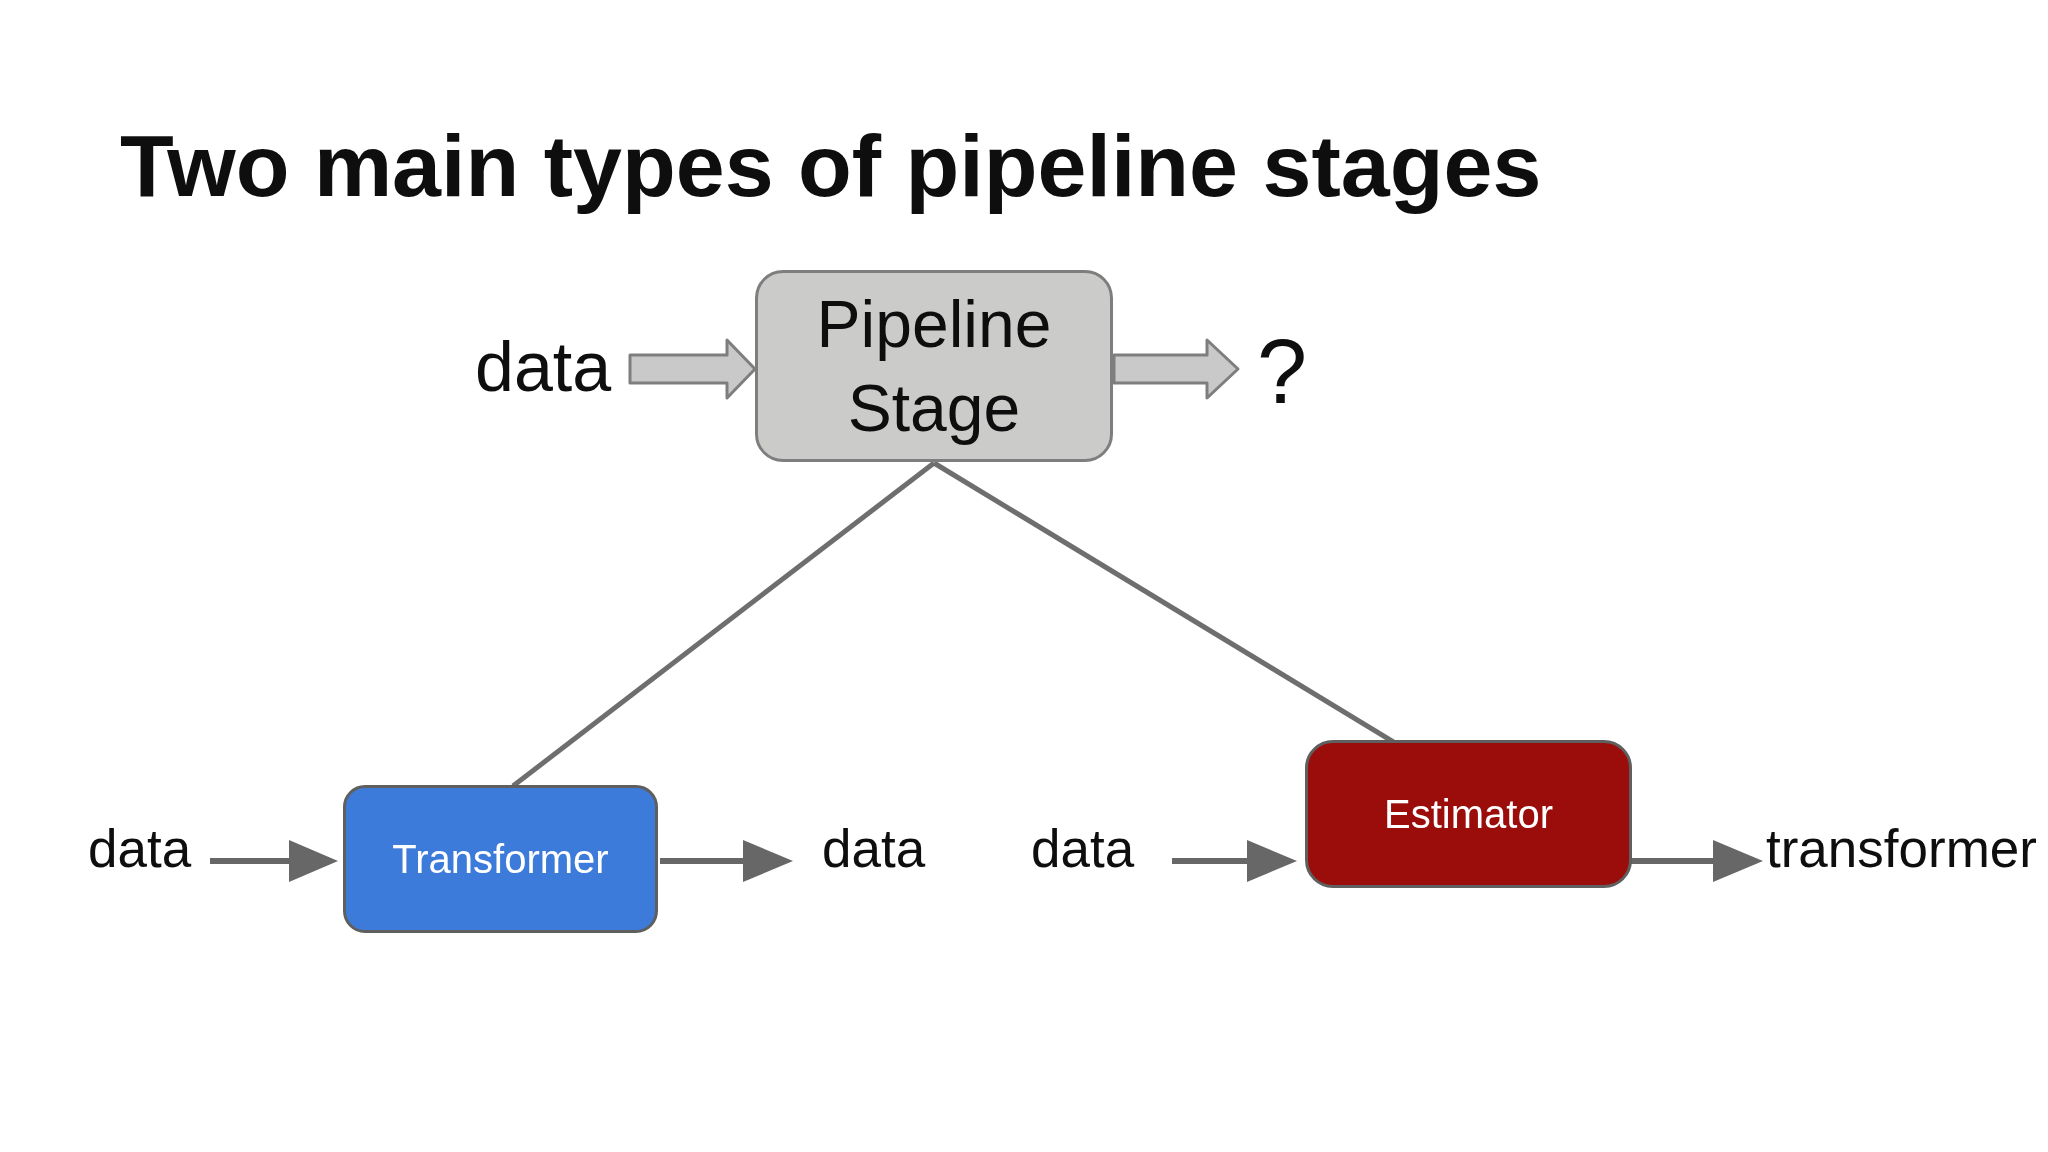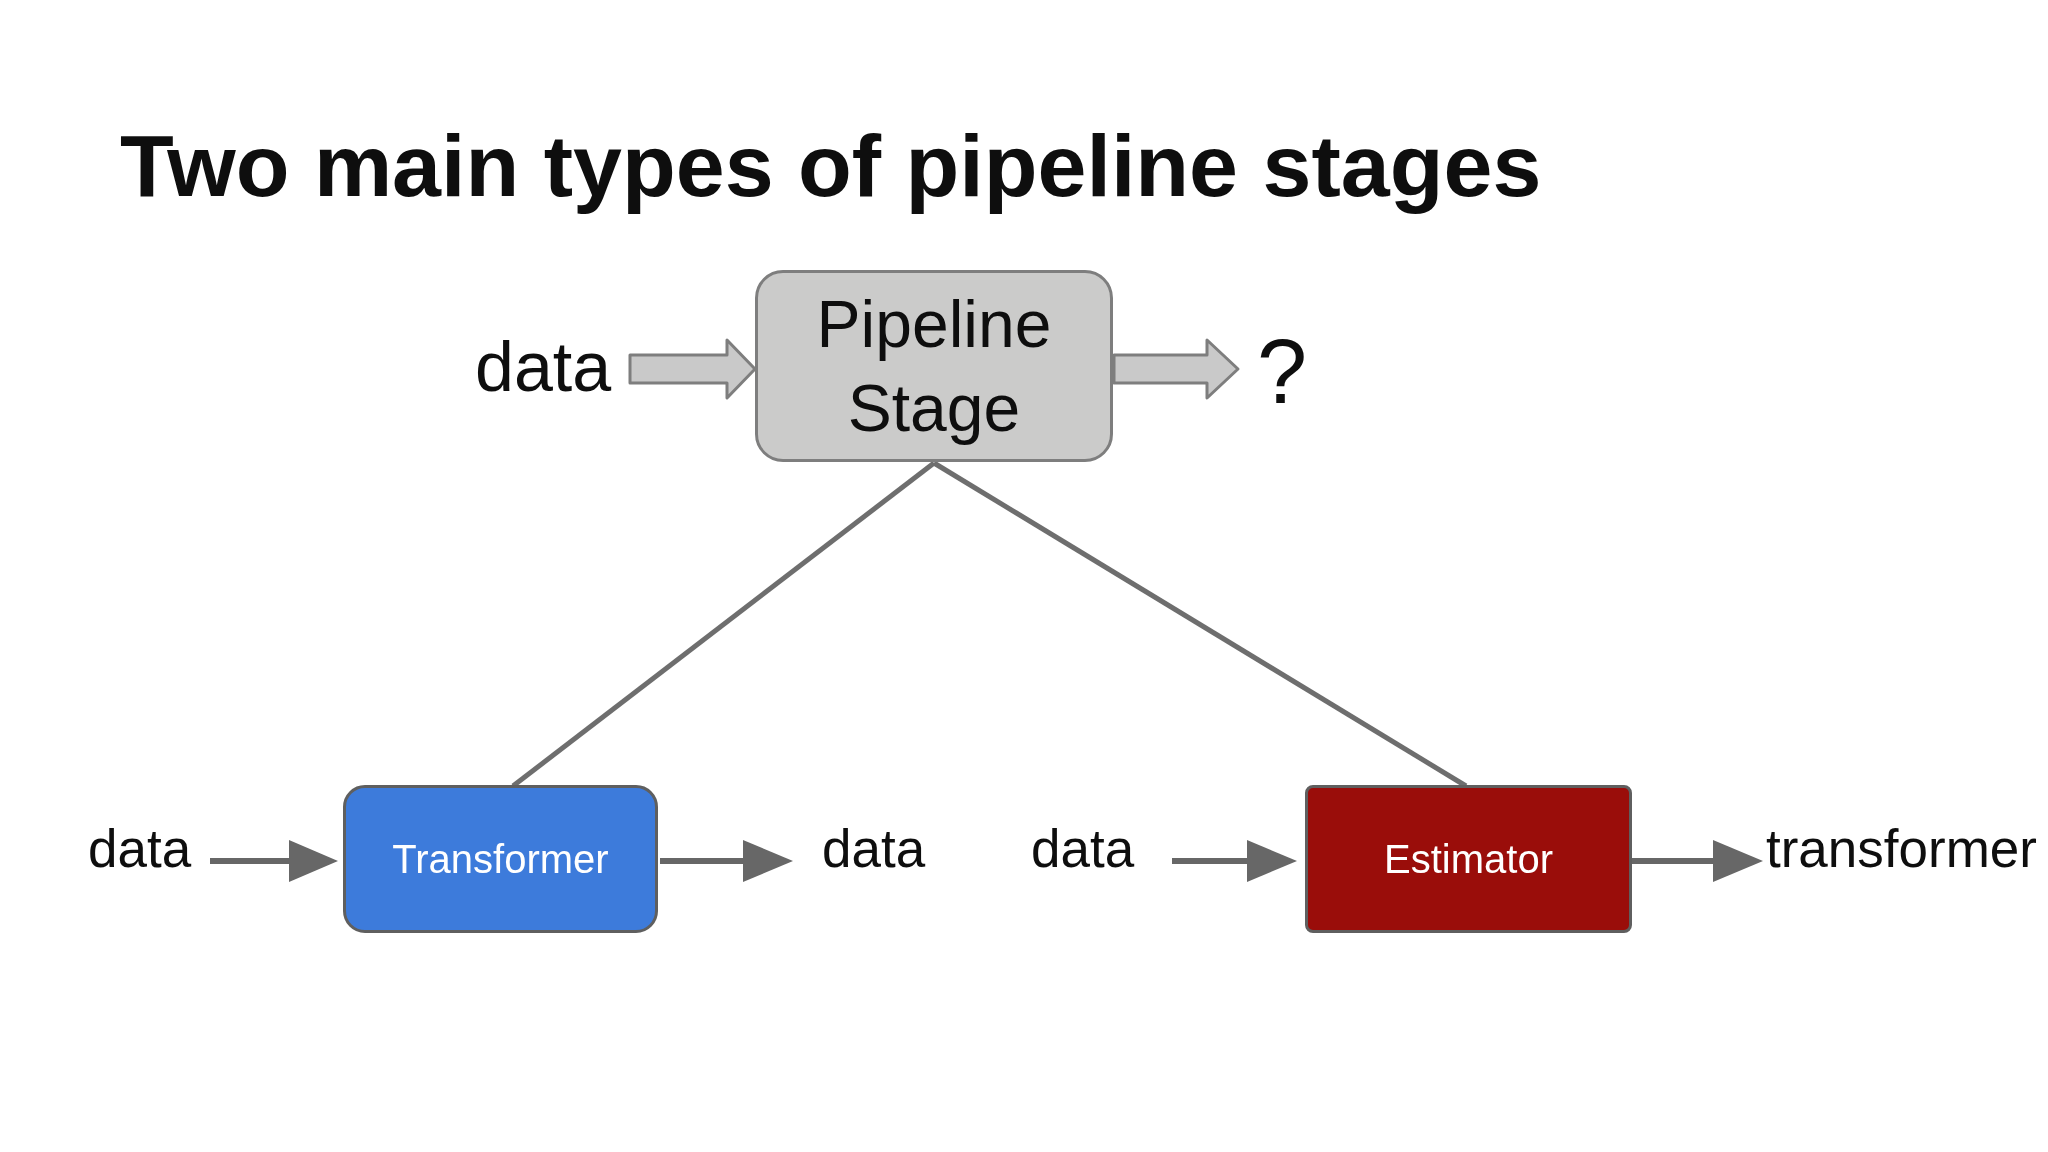--- a/index.html
+++ b/index.html
@@ -62,25 +62,25 @@
   #transformer-node {
     left: 343px; top: 785px;
     width: 315px; height: 148px;
     background: var(--transformer-fill, #3d7bdb);
     border: 3px solid var(--node-border, #5f5f5f);
     border-radius: 22px;
     color: var(--node-text, #ffffff);
     font-size: 40px;
   }
   #estimator-node {
-    left: 1305px; top: 785px;
+    left: 1305px; top: 740px;
     width: 327px; height: 148px;
     background: var(--estimator-fill, #9a0d0a);
     border: 3px solid var(--node-border, #5f5f5f);
-    border-radius: 8px;
+    border-radius: 28px;
     color: var(--node-text, #ffffff);
     font-size: 40px;
   }
 
   #diagram-svg {
     left: 0; top: 0;
     width: 2048px;
     height: 1152px;
     pointer-events: none;
   }

